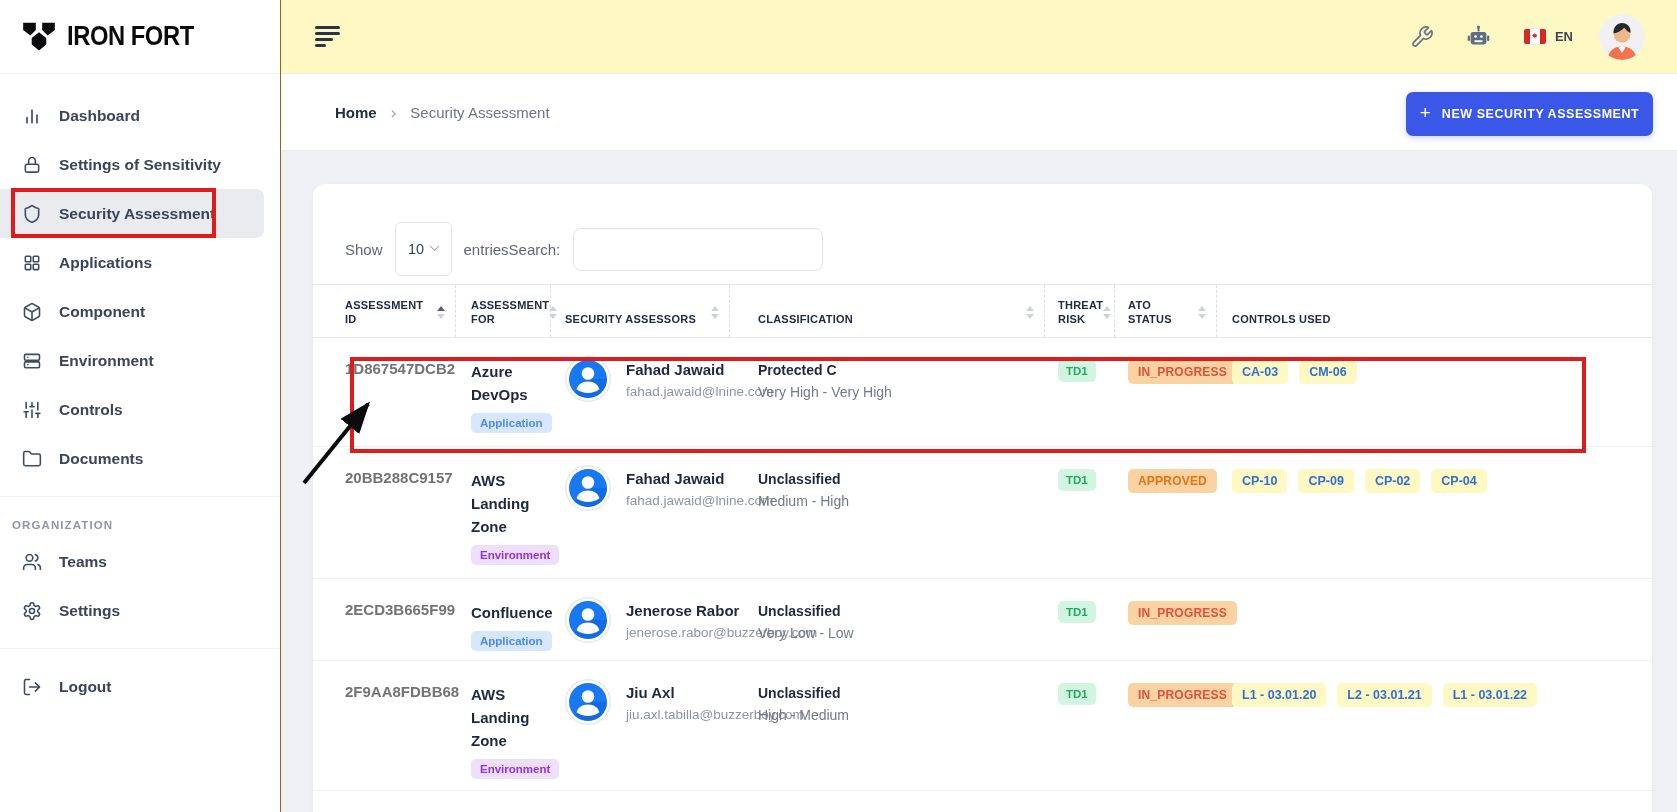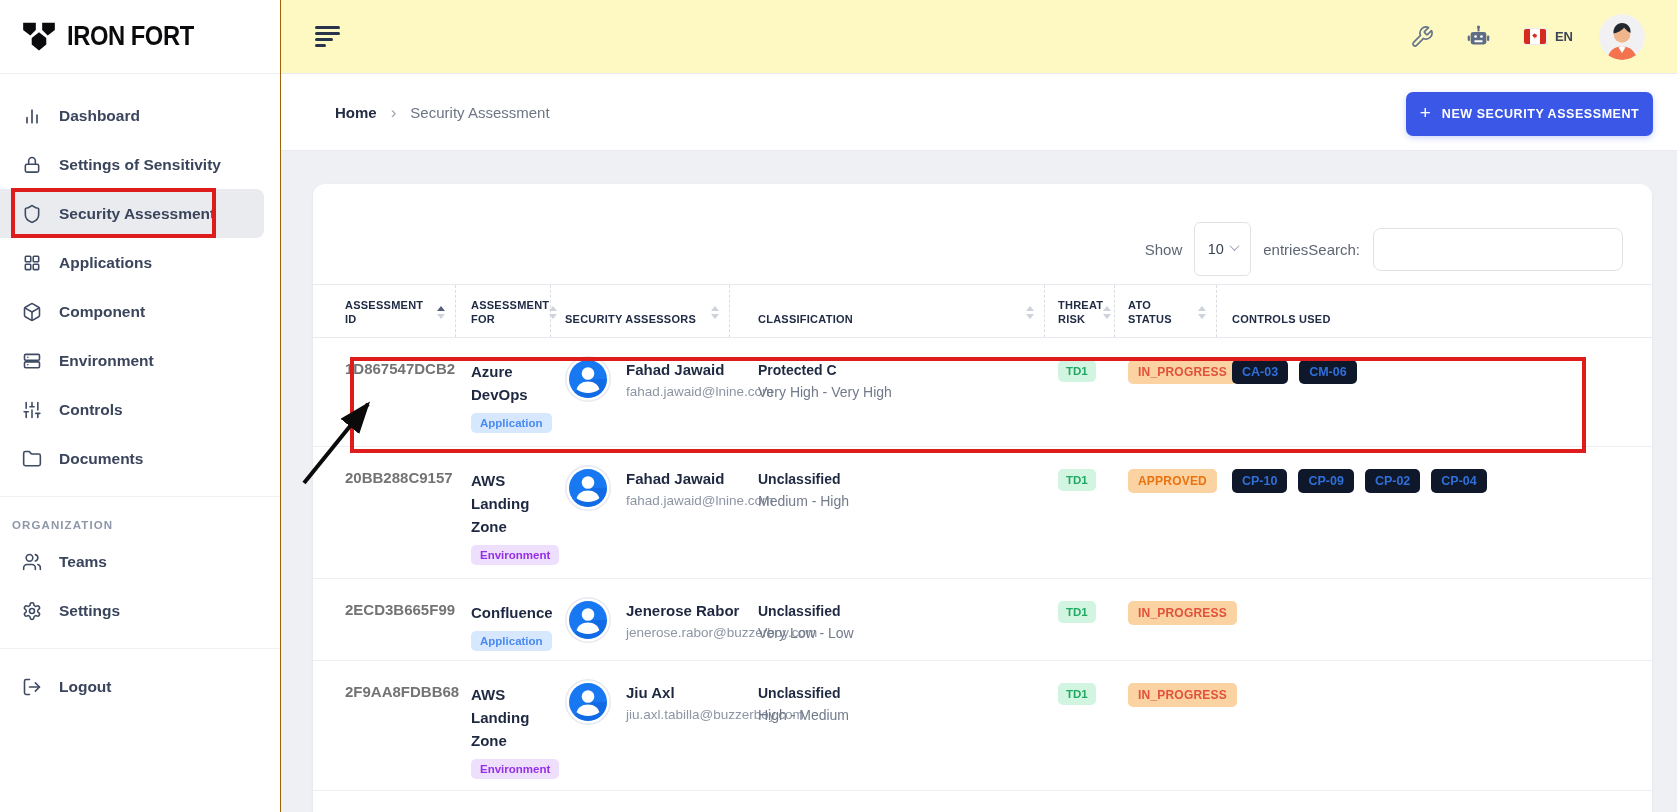--- a/index.html
+++ b/index.html
@@ -36,21 +36,21 @@
   .crumb-sep{color:#9aa2b1;margin:0 14px;font-size:17px}
   .crumb-cur{color:#6d7585}
   .new-btn{position:absolute;right:24px;top:18px;height:44px;width:247px;background:#3a57e8;border:none;border-radius:7px;
     color:#fff;display:flex;align-items:center;justify-content:center;cursor:pointer;box-shadow:0 2px 6px rgba(58,87,232,.25)}
   .new-btn .plus{font-size:19px;font-weight:400;margin-right:11px;margin-top:-2px}
   .new-btn .nbl{font-size:12.5px;font-weight:700;letter-spacing:.55px}
   
   .main{position:absolute;left:281px;top:151px;right:0;bottom:0;background:#eef0f4}
   .card{position:absolute;left:32px;top:33px;width:1339px;height:660px;background:#fff;border-radius:12px;
     box-shadow:0 1px 3px rgba(20,30,60,.06)}
-  .card-controls{display:flex;justify-content:flex-end;align-items:center;padding:30px 29px 0 32px;height:100px}
+  .card-controls{display:flex;justify-content:flex-start;align-items:center;padding:30px 29px 0 32px;height:100px}
   .lctl,.rctl{display:flex;align-items:center}
   .ctl-label{font-size:15px;color:#5f6673}
   .pgsize{width:57px;height:54px;border:1px solid #e0e4e9;border-radius:6px;margin:0 12px;display:flex;align-items:center;justify-content:center;cursor:pointer;color:#374151;font-size:14.5px}
   .pgsize .chev{width:7px;height:7px;border-right:1.6px solid #9aa2b1;border-bottom:1.6px solid #9aa2b1;transform:rotate(45deg) translate(-1px,-1px);margin-left:7px;margin-top:-3px}
   .search-input{width:250px;height:43px;border:1px solid #dfe3e8;border-radius:8px;margin-left:13px;outline:none;font-size:15px;padding:0 12px;color:#374151}
   
   .thead{display:flex;height:54px;border-top:1px solid #e6e9ee;border-bottom:1px solid #e6e9ee}
   .th{display:flex;align-items:flex-end;padding-bottom:11px;border-right:1px dashed #d9dde4;cursor:pointer}
   .th .hl{font-size:11px;font-weight:700;color:#202b45;letter-spacing:.25px;line-height:14px;max-width:82px}
   .th.c7{border-right:none;cursor:default}
@@ -71,21 +71,21 @@
   .aname{font-size:15px;font-weight:700;color:#1e2941;line-height:20px}
   .amail{font-size:13.5px;color:#8d95a4;line-height:24px;white-space:nowrap}
   .clevel{font-size:14px;font-weight:700;color:#1e2941;line-height:20px}
   .crisk{font-size:14px;color:#717a8a;line-height:24px;white-space:nowrap}
   .badge{display:inline-block;border-radius:5px;font-weight:700;white-space:nowrap}
   .b-app{background:#d7e7fd;color:#4a8bf0;font-size:11.5px;padding:4px 9px;margin-top:7px}
   .b-env{background:#eee0fc;color:#942fe8;font-size:11.5px;padding:4px 9px;margin-top:7px}
   .b-green{background:#d2f5e1;color:#21a863;font-size:11.5px;padding:5px 8px}
   .b-orange{background:#fbd2a2;font-size:12px;padding:5px 10px;letter-spacing:.2px}
   .in_progress{color:#e25139}.approved{color:#ea720f}
-  .b-ctrl{background:#0f172a;color:#2f6fd8;font-size:12.5px;padding:5px 10px;margin-right:11px}
+  .b-ctrl{background:#fef9c3;color:#2f6fd8;font-size:12.5px;padding:5px 10px;margin-right:11px}
   
   .anno{position:absolute;border:4px solid #de1c1c;z-index:40;pointer-events:none}
   #anno-sidebar{left:11px;top:188px;width:205px;height:50px;z-index:50}
   #anno-row{left:350px;top:357px;width:1236px;height:96px}
   #anno-arrow{position:absolute;left:288px;top:388px;z-index:60;pointer-events:none}
 </style>
 </head>
 <body>
 
 <aside class="sidebar">
@@ -427,20 +427,23 @@
           <div class="amail">jiu.axl.tabilla@buzzerboy.com</div>
         </div>
       </div>
     </div>
     <div class="td c4">
       <div class="clevel">Unclassified</div>
       <div class="crisk">High - Medium</div>
     </div>
     <div class="td c5"><span class="badge b-green">TD1</span></div>
     <div class="td c6"><span class="badge b-orange in_progress">IN_PROGRESS</span></div>
+    <div class="td c7">
+      <span class="badge b-ctrl">L1 - 03.01.20</span><span class="badge b-ctrl">L2 - 03.01.21</span><span class="badge b-ctrl">L1 - 03.01.22</span>
+    </div>
   </div>
       </div>
   </div>
 </div>
 
 <div class="anno" id="anno-sidebar"></div>
 <div class="anno" id="anno-row"></div>
 <svg id="anno-arrow" width="105" height="102" viewBox="0 0 105 102">
   <defs>
       <marker id="ah" markerWidth="9" markerHeight="8" refX="7.2" refY="3" orient="auto">

